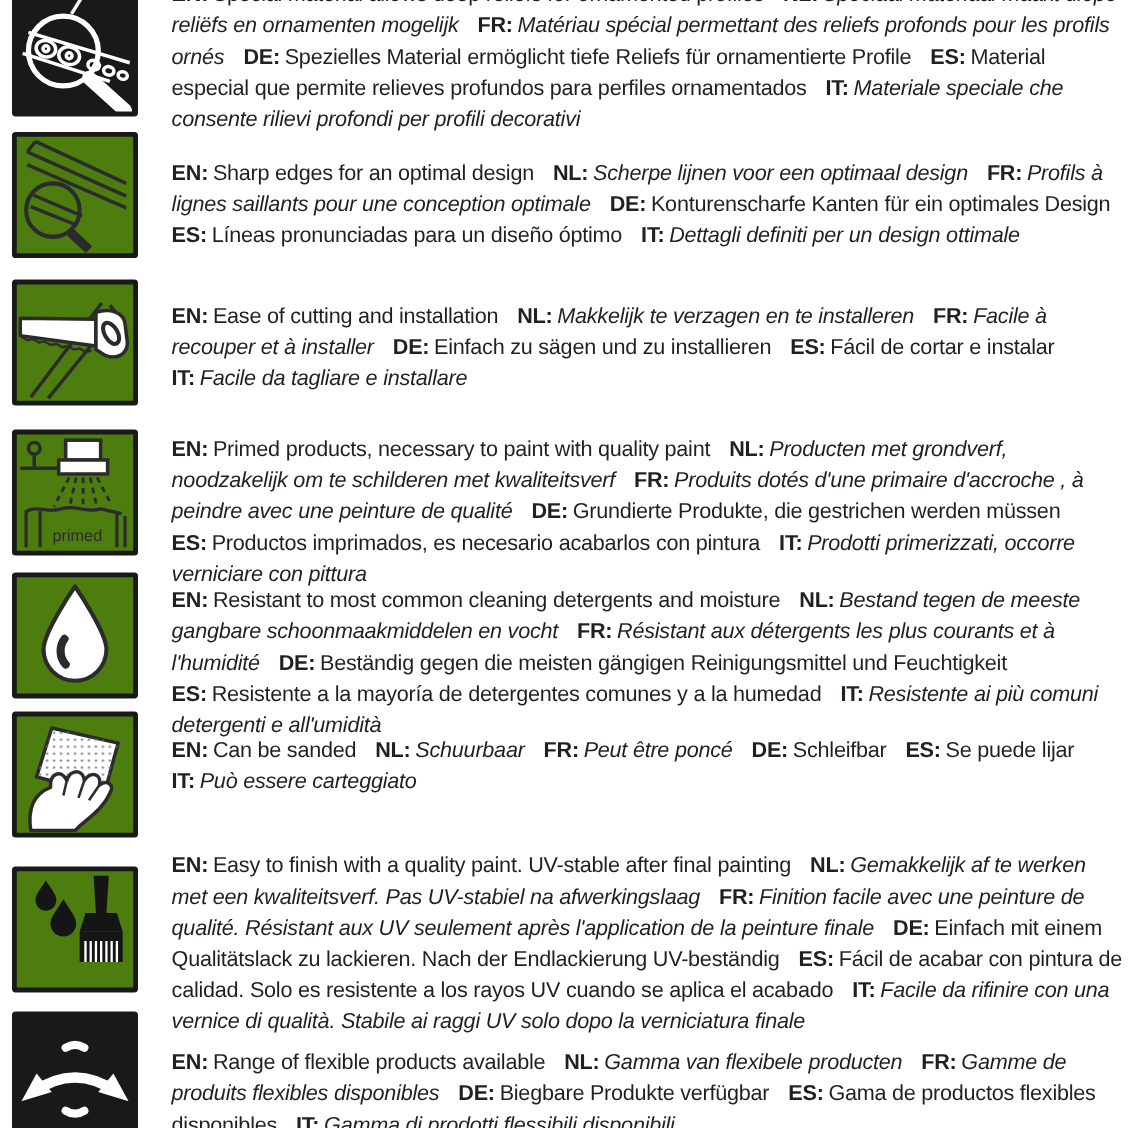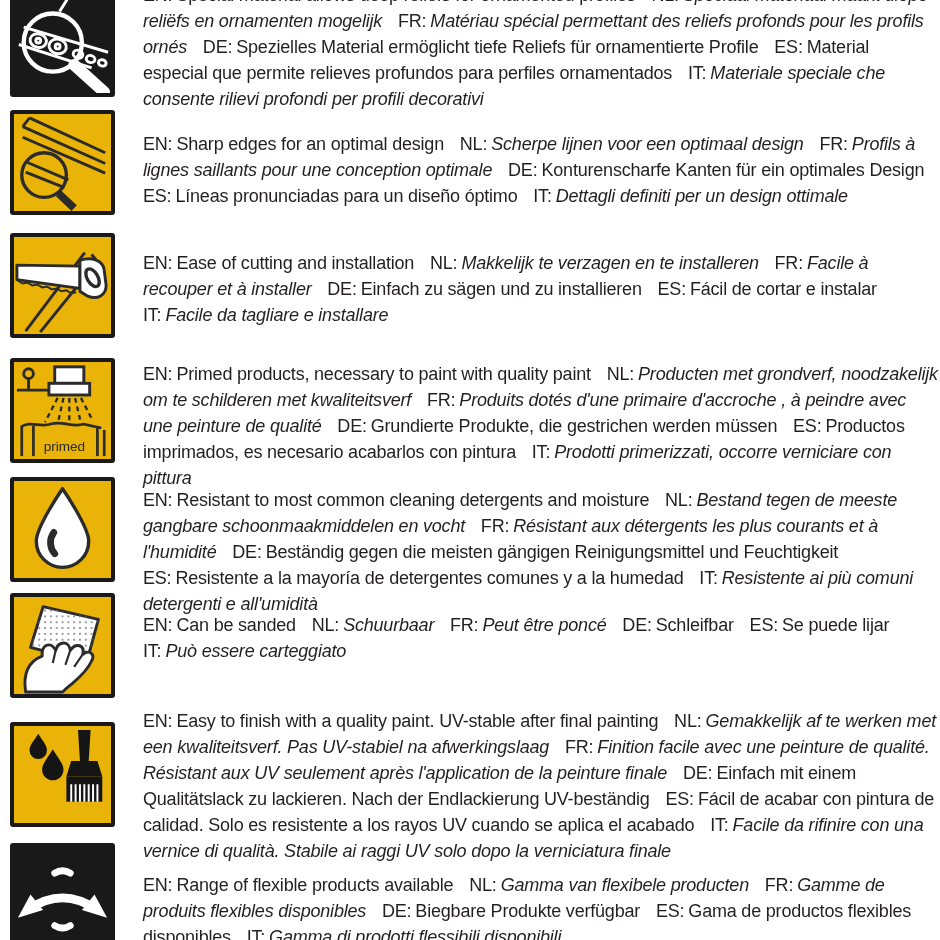--- a/index.html
+++ b/index.html
@@ -11,30 +11,30 @@
     font-family: "Liberation Sans", sans-serif;
     color: #231f20;
   }
   .page { position: absolute; inset: 0; }
   .row { position: absolute; left: 0; top: 0; width: 100%; }
   .icon-box {
     position: absolute; left: 10px; width: 105px; height: 105px;
     box-sizing: border-box;
     border: 4px solid #191919;
     border-radius: 3px;
-    background: #eab308;
+    background: #4d7c0f;
   }
   .icon-box.inverted { background: #191919; }
   .icon-box svg { width: 100%; height: 100%; display: block; }
   .text-block {
     position: absolute; left: 143px; width: 795px;
     font-size: 18px; line-height: 26px; letter-spacing: -0.2px;
   }
   .seg { margin-right: 11px; }
-  .lab { font-weight: 400; margin-right: 4px; font-style: normal; }
+  .lab { font-weight: 700; margin-right: 4px; font-style: normal; }
   .txt.it { font-style: italic; }
   .icon-box text { font-family: "Liberation Sans", sans-serif; }
 </style>
 </head>
 <body>
 
 <div class="page" id="page">
     <div class="row">
     <div class="icon-box inverted" style="top: -8px;">
 <svg viewBox="0 0 100 100">

